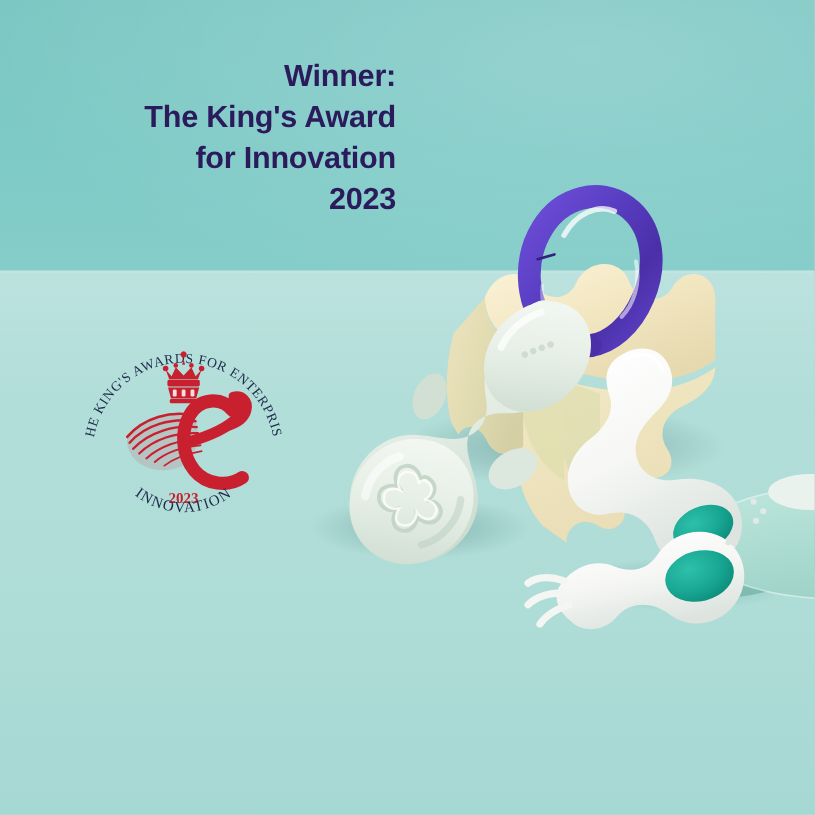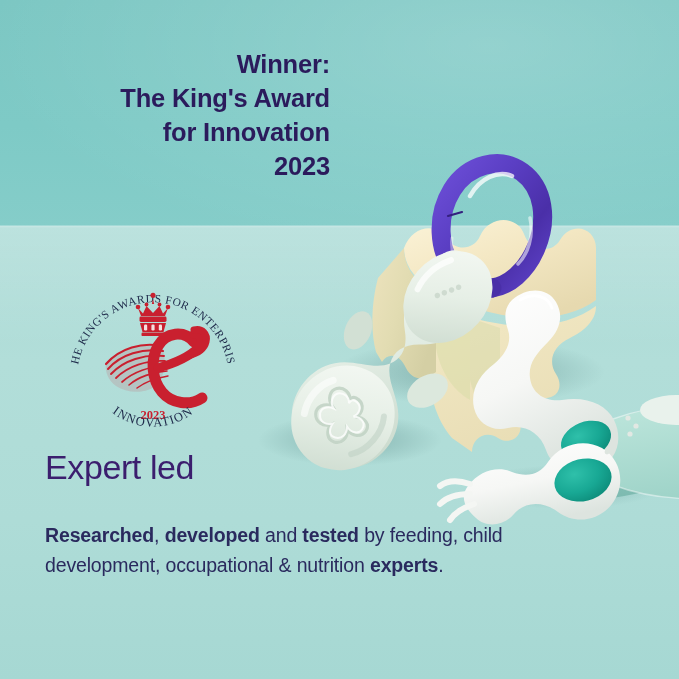--- a/index.html
+++ b/index.html
@@ -371,17 +371,15 @@
       </g>
 
       <text x="91" y="151" text-anchor="middle" font-family="'Liberation Serif', serif" font-size="12.5" font-weight="700" fill="#C9202F">2023</text>
 
       <text font-family="'Liberation Serif', serif" font-size="12.6" fill="#1E2A4A" letter-spacing="1.1">
         <textPath href="#arcBottom" startOffset="50%" text-anchor="middle">INNOVATION</textPath>
       </text>
     </svg>
   </div>
 
-  <div class="expert-led">Expert led</div>
-
-  <div class="body-copy"><b>Researched</b><span>, </span><b>developed</b><span> and </span><b>tested</b><span> by feeding, child development, occupational &amp; nutrition </span><b>experts</b><span>.</span></div>
+
 
 </div>
 
 </body></html>

